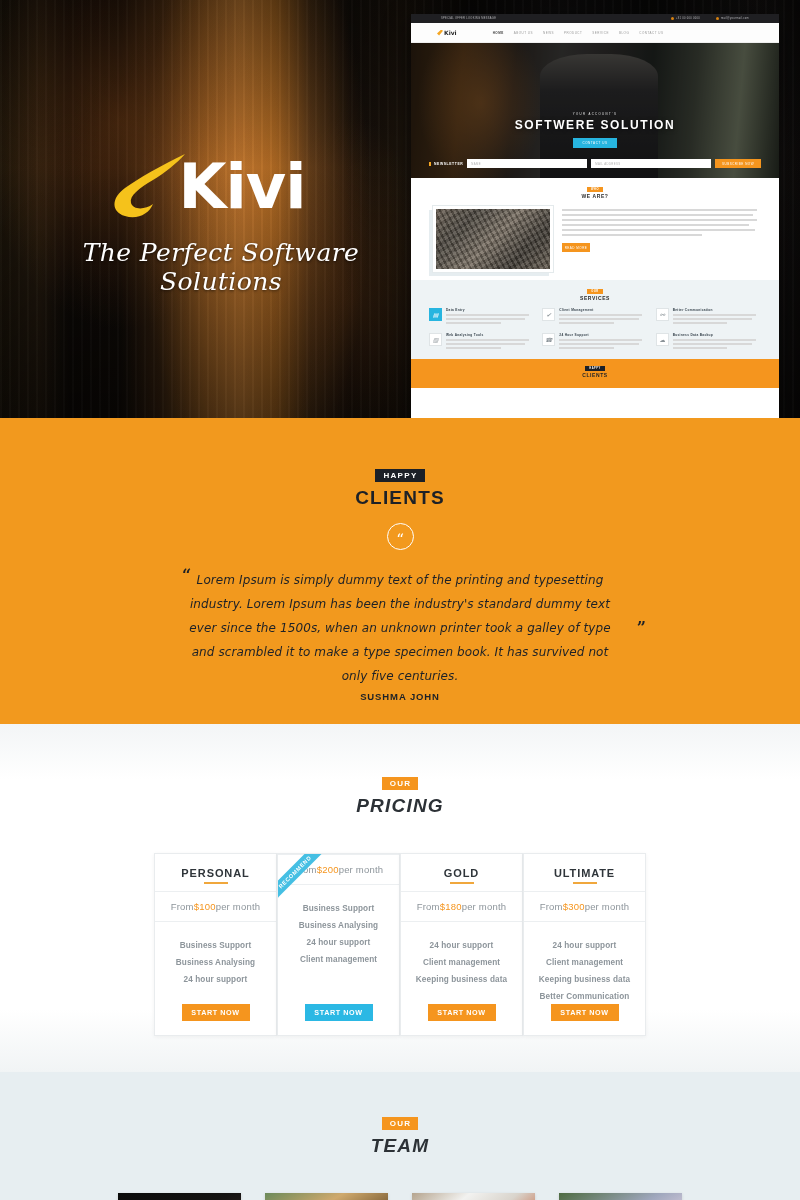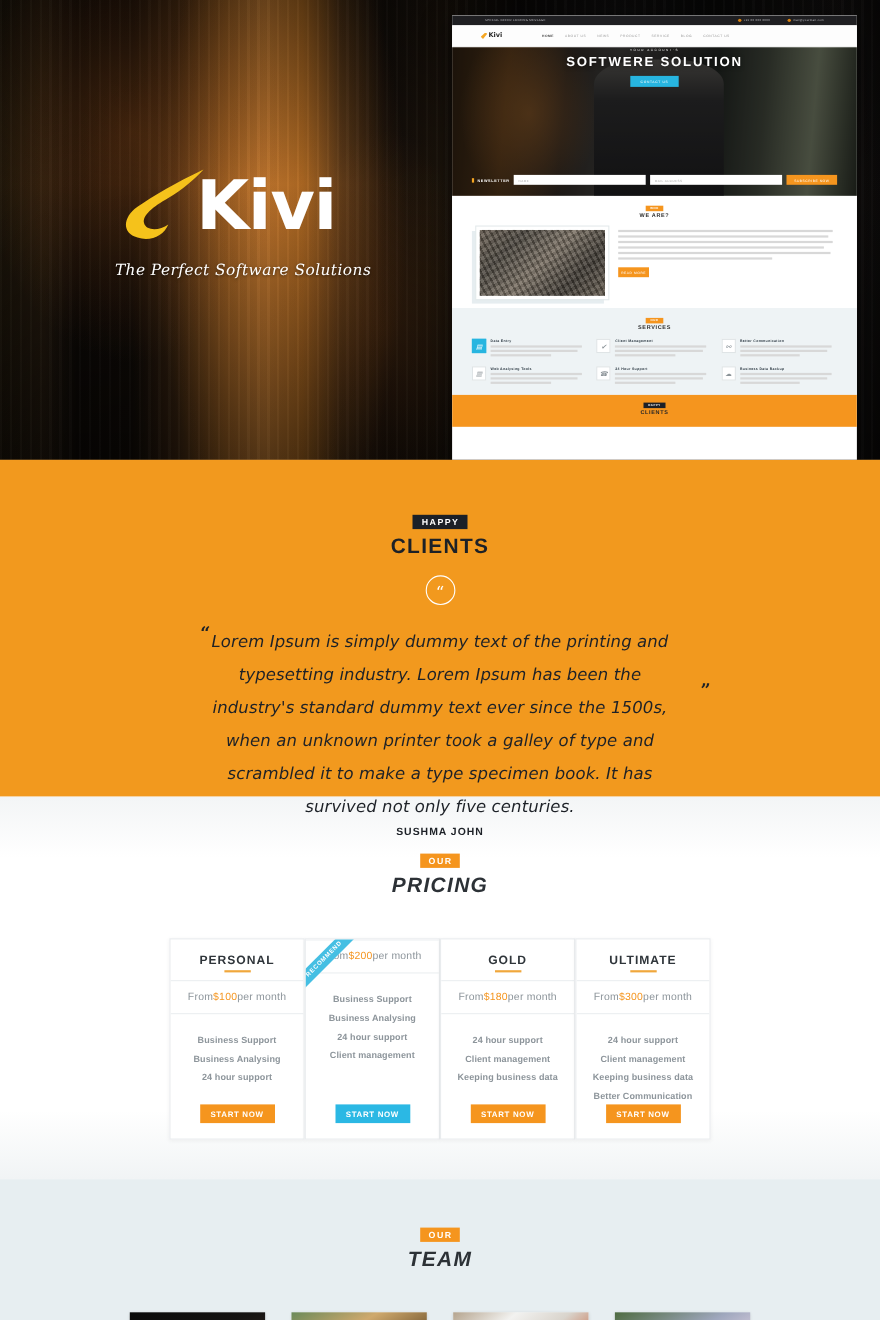--- a/index.html
+++ b/index.html
@@ -71,21 +71,21 @@
     letter-spacing: -1px;
     color: #ffffff;
     line-height: 1;
     position: relative;
     z-index: 3;
   }
   .tagline {
     margin-top: 14px;
     font-family: "DejaVu Serif", serif;
     font-style: italic;
-    font-size: 14px;
+    font-size: 25px;
     color: #ffffff;
     letter-spacing: 0.4px;
     text-shadow: 0 1px 3px rgba(0,0,0,0.6);
     margin-left: 32px;
   }
 
   
   .mockup {
     position: absolute;
     left: 411px; top: 14px;
@@ -164,21 +164,21 @@
     position: absolute; inset: 0;
     background: rgba(0,0,0,0.34);
   }
   .mk-hero-txt {
     position: absolute;
     inset: 0;
     z-index: 3;
     display: flex;
     flex-direction: column;
     align-items: center;
-    justify-content: flex-start;
+    justify-content: flex-end;
     color: #fff;
     padding-bottom: 30px;
   }
   .mk-kicker { font-size: 2.8px; letter-spacing: 1.4px; opacity: .9; }
   .mk-h1 {
     font-size: 12px;
     font-weight: bold;
     letter-spacing: 1.6px;
     margin-top: 2px;
     text-shadow: 0 1px 4px rgba(0,0,0,.5);
@@ -355,21 +355,21 @@
     color: #1d2127;
     line-height: 1;
   }
   .q-open { left: 182px; top: 0px; }
   .q-close { right: 154px; top: 52px; }
   .testimonial {
     width: 440px;
     margin: 0 auto;
     font-family: "DejaVu Sans", sans-serif;
     font-style: italic;
-    font-size: 15px;
+    font-size: 12px;
     line-height: 2.0;
     color: #1d2127;
     letter-spacing: .1px;
   }
   .by-label {
     margin-top: 18px;
     font-size: 9px;
     color: #1d2127;
     letter-spacing: .8px;
   }

